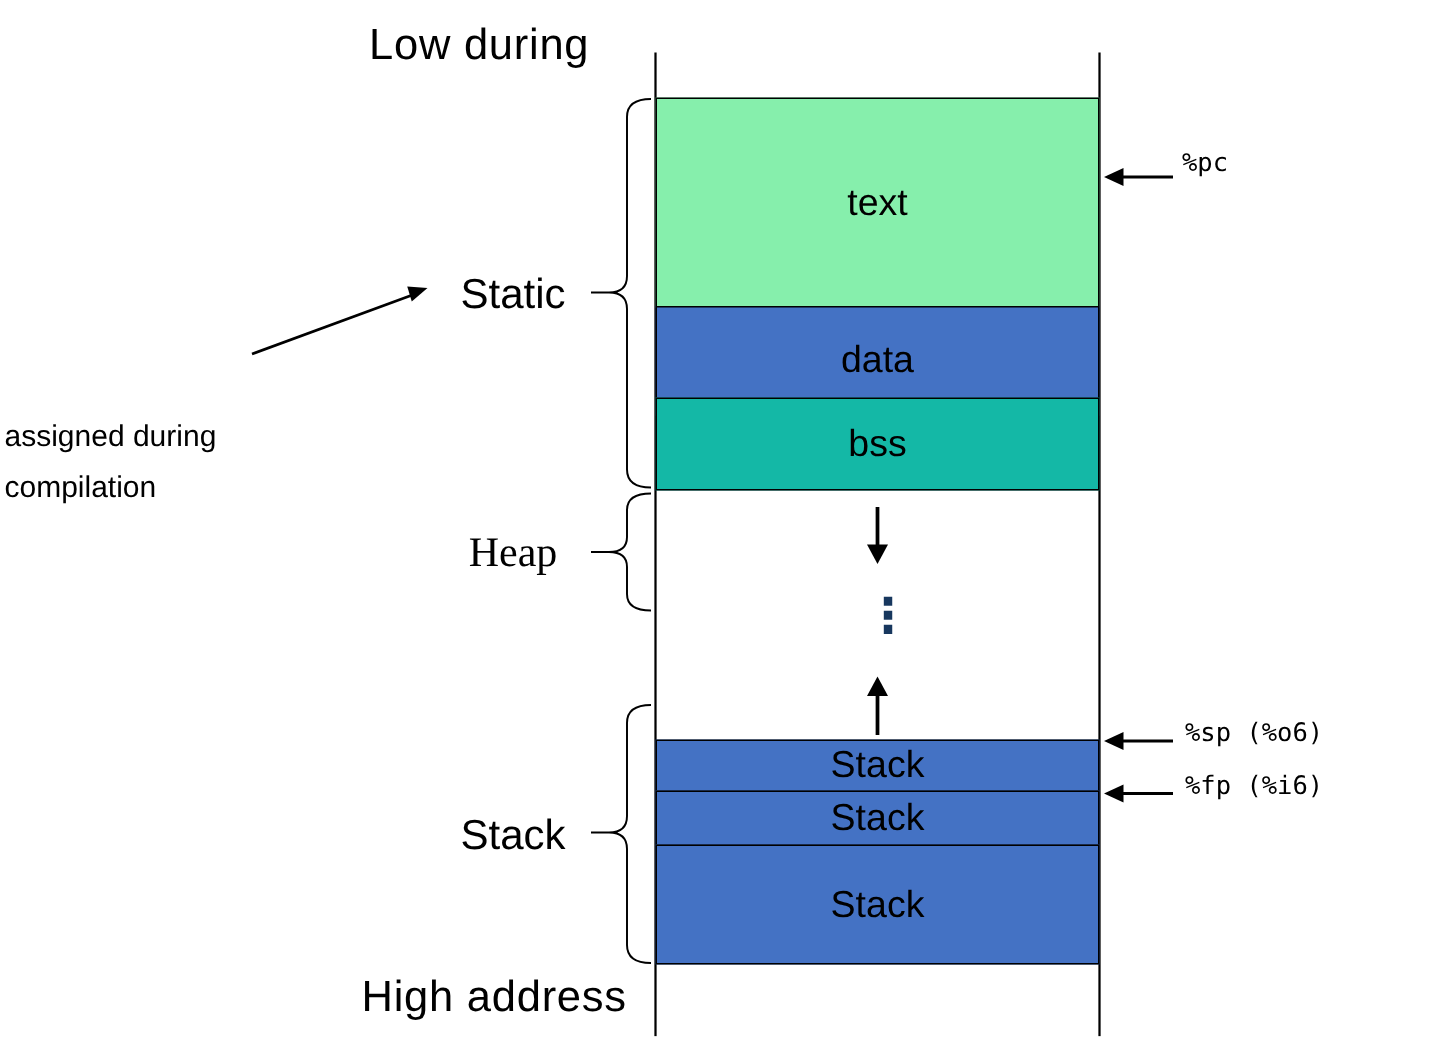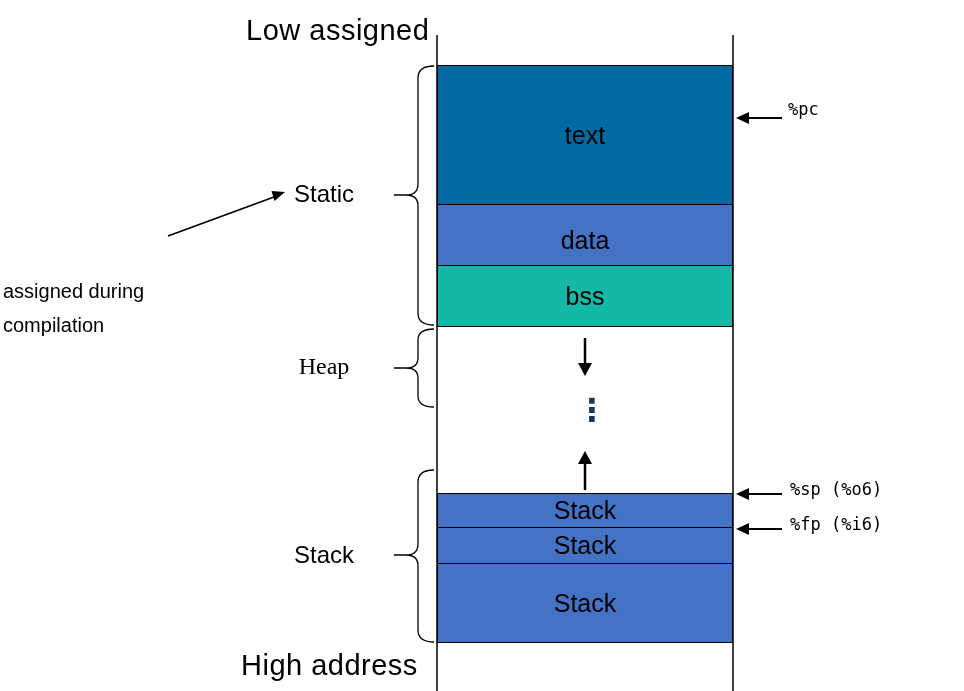--- a/index.html
+++ b/index.html
@@ -36,24 +36,24 @@
   .seg-st2   { top: 527px; height: 37px; }
   .seg-st3   { top: 563px; height: 80px; }
   .side-label {
     position: absolute;
     font-size: 29px;
     letter-spacing: 0.5px;
     white-space: nowrap;
   }
   .group-label {
     position: absolute;
-    left: 276px;
+    left: 294px;
     width: 96px;
     text-align: center;
-    font-size: 24px;
+    font-size: 28px;
     white-space: nowrap;
   }
   .annotation {
     position: absolute;
     left: 3px;
     top: 274px;
     width: 232px;
     font-size: 20px;
     line-height: 34px;
   }
@@ -116,42 +116,42 @@
       <line x1="585" y1="338" x2="585" y2="366" stroke="#000" stroke-width="2.5"></line>
       <polygon points="585,376 578,363 592,363" fill="#000"></polygon>
     </g>
 
     <g>
       <line x1="585" y1="490" x2="585" y2="461" stroke="#000" stroke-width="2.5"></line>
       <polygon points="585,451 578,464 592,464" fill="#000"></polygon>
     </g>
   </svg>
 
-  <div class="seg seg-text" style="background: #0369a1; border-color: rgb(0, 0, 0);">
+  <div class="seg seg-text" style="background: #86efac; border-color: rgb(0, 0, 0);">
     <span>text</span>
   </div>
   <div class="seg seg-data" style="background: rgb(68, 114, 196); border-color: rgb(0, 0, 0);">
     <span>data</span>
   </div>
   <div class="seg seg-bss" style="background: #14b8a6; border-color: rgb(0, 0, 0);">
     <span>bss</span>
   </div>
   <div class="seg seg-st1" style="background: rgb(68, 114, 196); border-color: rgb(0, 0, 0);">
     <span>Stack</span>
   </div>
   <div class="seg seg-st2" style="background: rgb(68, 114, 196); border-color: rgb(0, 0, 0);">
     <span>Stack</span>
   </div>
   <div class="seg seg-st3" style="background: rgb(68, 114, 196); border-color: rgb(0, 0, 0);">
     <span>Stack</span>
   </div>
 
   <div class="ellipsis">⋮</div>
 
-  <div class="side-label" style="left:246px; top:14px;">Low assigned</div>
+  <div class="side-label" style="left:246px; top:14px;">Low during</div>
   <div class="side-label" style="left:241px; top:649px;">High address</div>
 
   <div class="group-label" style="top:180px;">Static</div>
   <div class="group-label" style="top:353px;font-family:Liberation Serif, serif;">Heap</div>
   <div class="group-label" style="top:541px;">Stack</div>
 
   <div class="annotation">assigned during compilation</div>
 
   <div class="reg-label" style="left:788px; top:99px;">%pc</div>
   <div class="reg-label" style="left:790px; top:479px;">%sp (%o6)</div>

